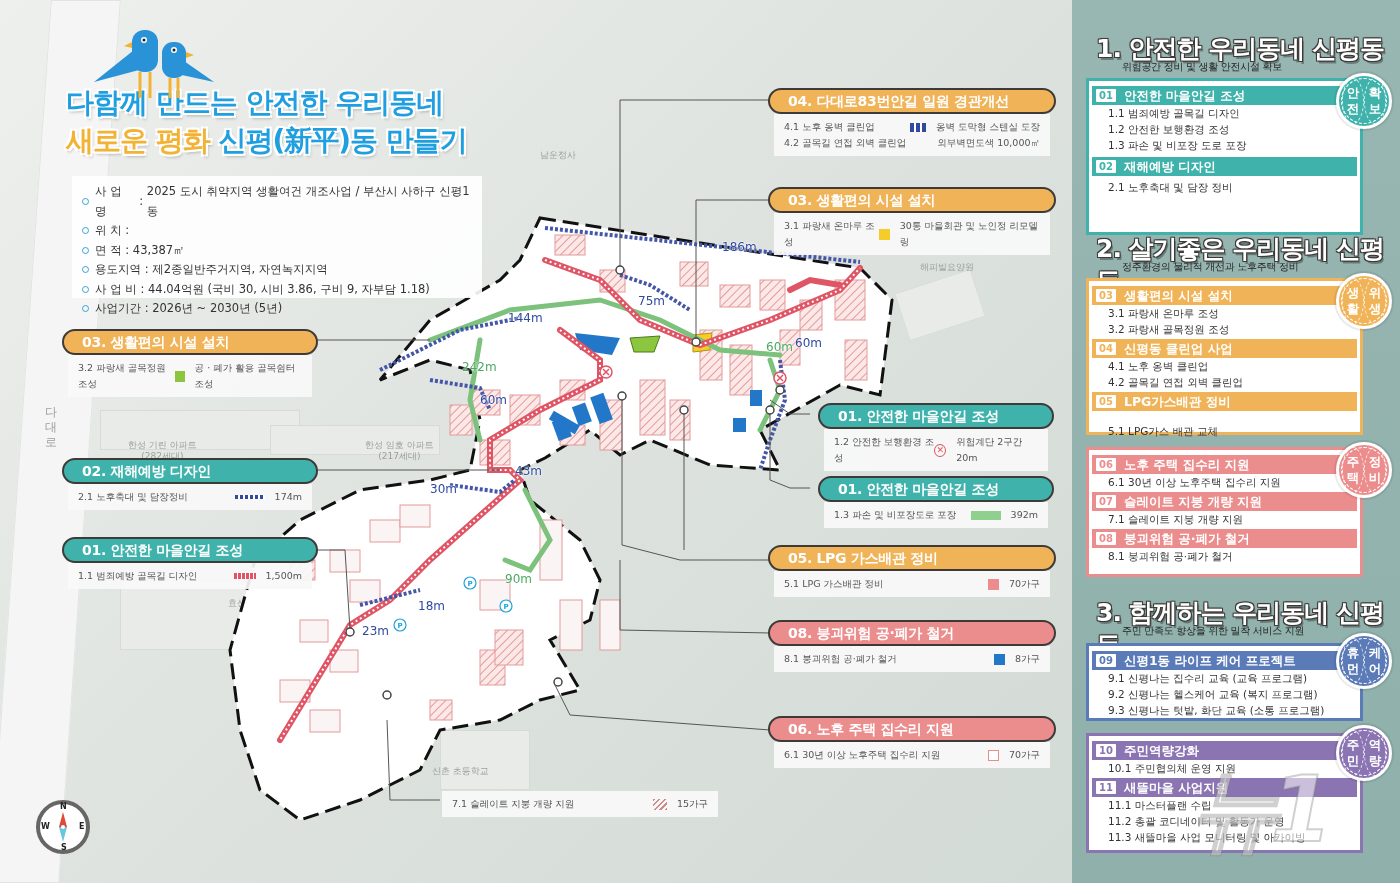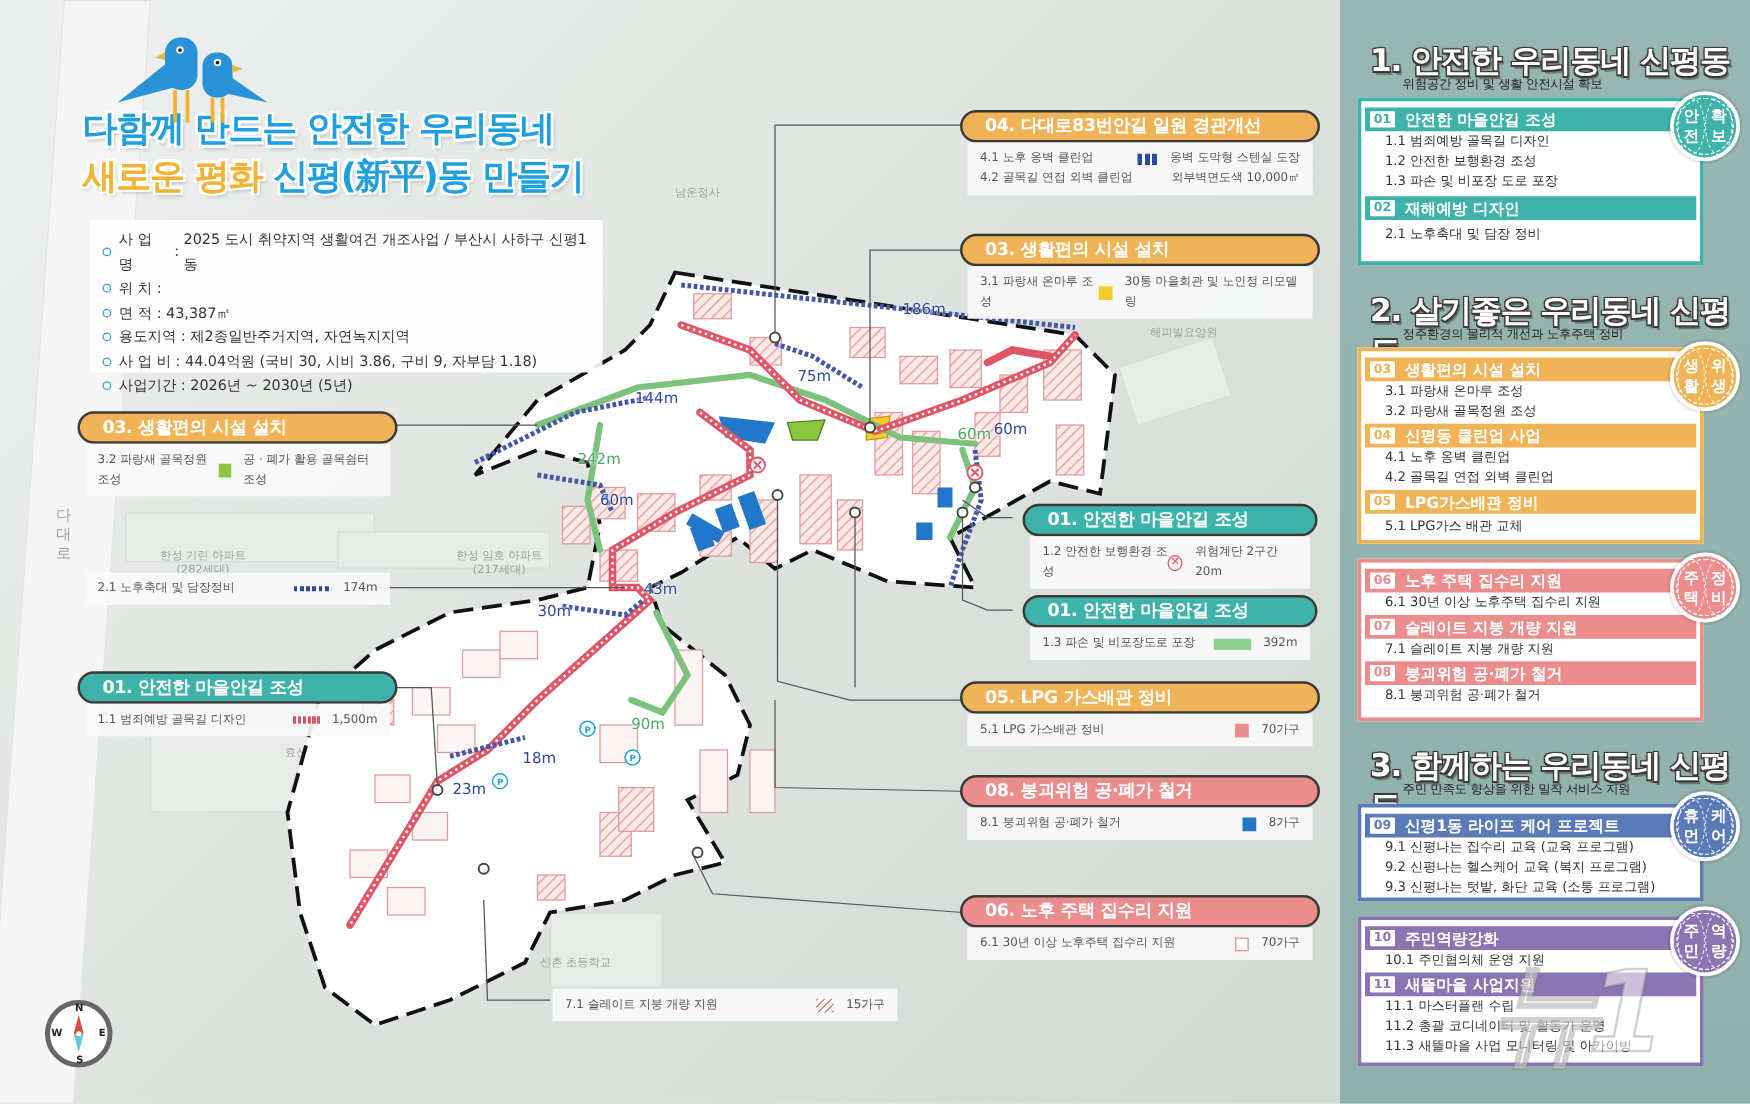--- a/index.html
+++ b/index.html
@@ -316,20 +316,21 @@
           <span>1.3 파손 및 비포장도로 포장</span>
           <span class="leg">
             <span class="sw" style="background:#8fd08f;width:30px"></span>
             <span>392m</span>
           </span>
         </div>
       </div>
   </div>
 
   <div class="callout" style="left:62px;top:458px;width:256px">
+    <div class="pill teal">02. 재해예방 디자인</div>
     <div class="cbody">
         <div class="r">
           <span>2.1 노후축대 및 담장정비</span>
           <span class="leg">
             <span class="sw" style="background:repeating-linear-gradient(90deg,#2f4aa0 0 3px,#fff 3px 5px);height:4px;width:30px"></span>
             <span>174m</span>
           </span>
         </div>
       </div>
   </div>
@@ -407,21 +408,21 @@
       <polygon points="23,8 27,23 19,23" fill="#e04a3a"></polygon>
       <polygon points="23,38 27,23 19,23" fill="#6cc6da"></polygon>
       <circle cx="23" cy="23" r="2" fill="#fff"></circle>
     </svg>
   </div>
 
   <div id="rpanel">
     <div class="sectitle" style="top:32px">1. 안전한 우리동네 신평동</div>
     <div class="secsub" style="top:60px">위험공간 정비 및 생활 안전시설 확보</div>
 
-    <div class="box teal" style="top:78px;height:134px">
+    <div class="box teal" style="top:78px;height:157px">
       <div class="bhead">
           <span class="num">01</span>
           <span>안전한 마을안길 조성</span>
         </div>
       <div class="bitem">1.1 범죄예방 골목길 디자인</div>
       <div class="bitem">1.2 안전한 보행환경 조성</div>
       <div class="bitem">1.3 파손 및 비포장 도로 포장</div>
       <div class="bhead" style="margin-top:4px">
           <span class="num">02</span>
           <span>재해예방 디자인</span>
@@ -451,21 +452,21 @@
       <div class="bhead">
           <span class="num">04</span>
           <span>신평동 클린업 사업</span>
         </div>
       <div class="bitem">4.1 노후 옹벽 클린업</div>
       <div class="bitem">4.2 골목길 연접 외벽 클린업</div>
       <div class="bhead">
           <span class="num">05</span>
           <span>LPG가스배관 정비</span>
         </div>
-      <div class="bitem" style="margin-top:2px">5.1 LPG가스 배관 교체</div>
+      <div class="bitem" style="margin-top:12px">5.1 LPG가스 배관 교체</div>
     </div>
     <div class="badge" style="top:273px;right:8px;background:#f0b357">
         <span>
           <span>
             <span>생활</span>
             <br>
             <span>위생</span>
           </span>
         </span>
       </div>

